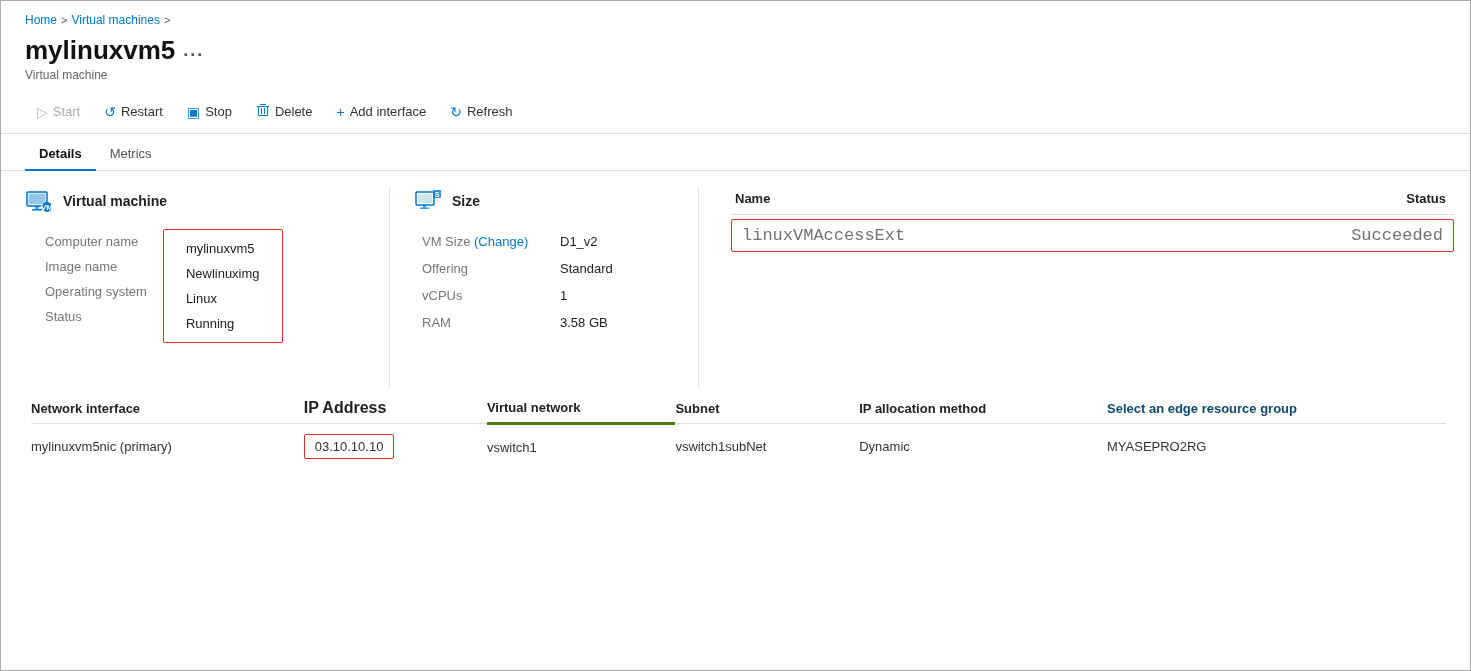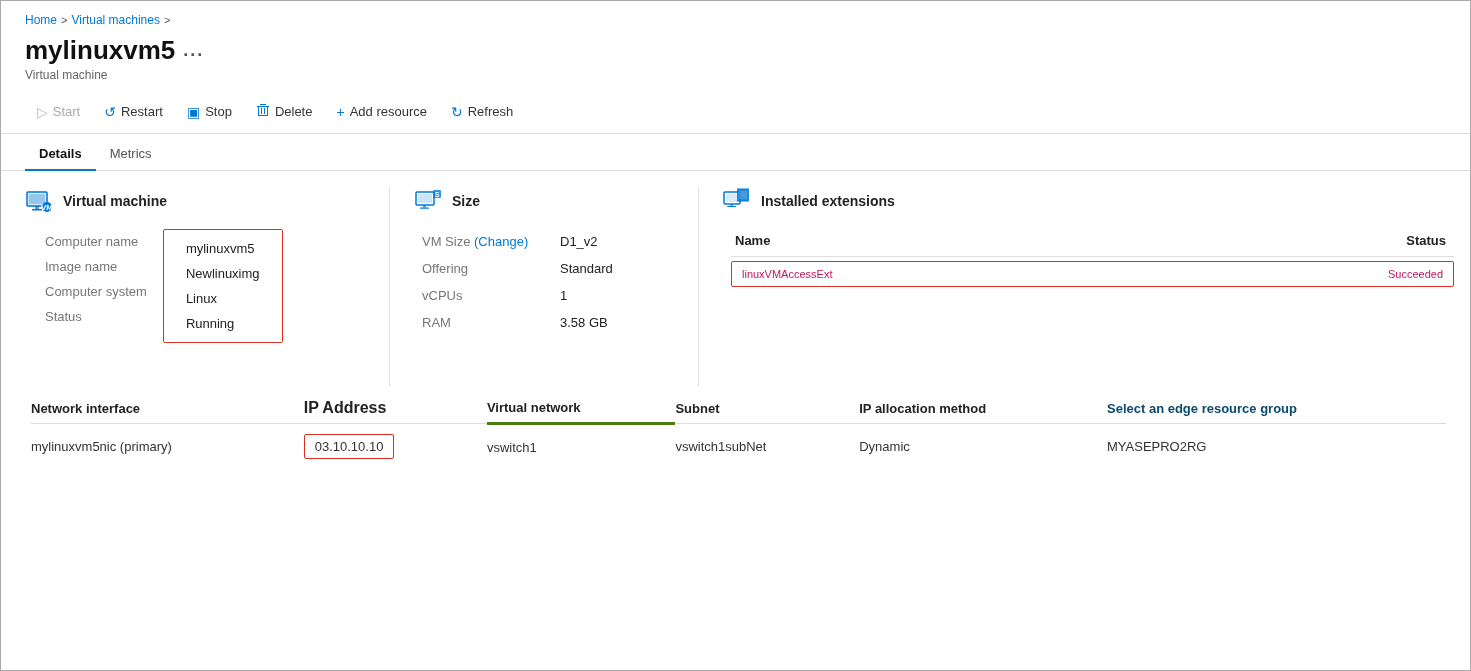--- a/index.html
+++ b/index.html
@@ -187,22 +187,23 @@
       text-align: left;
       font-weight: 600;
       font-size: 13px;
       color: #222;
       padding: 4px 8px 8px 4px;
       border-bottom: 1px solid #ddd;
     }
     .ext-table th:last-child { text-align: right; }
     .ext-table td {
       padding: 8px 8px 4px 4px;
-      font-size: 11px;
-      color: #be185d;
+      font-size: 17px;
+      color: #737373;
+      font-family: Liberation Mono, monospace;
     }
     .ext-table td:last-child { text-align: right; }
     .ext-row-box {
       border: 1.5px solid #d93025;
       border-radius: 2px;
       display: flex;
       justify-content: space-between;
       padding: 6px 10px;
     }
     
@@ -252,21 +253,21 @@
           <rect x="11" y="4" width="1" height="9" fill="#0078d4"></rect>
           <rect x="2" y="12" width="10" height="1" fill="#0078d4"></rect>
           <rect x="5" y="5" width="1" height="6" fill="#0078d4"></rect>
           <rect x="8" y="5" width="1" height="6" fill="#0078d4"></rect>
         </svg>
       </span>
       <span>Delete</span>
     </button>
     <button class="toolbar-btn">
       <span class="toolbar-icon">+</span>
-      <span>Add resource</span>
+      <span>Add interface</span>
     </button>
     <button class="toolbar-btn">
       <span class="toolbar-icon">↻</span>
       <span>Refresh</span>
     </button>
   </div>
 
   <div class="tabs-area">
     <div class="tab active">Details</div>
     <div class="tab">Metrics</div>
@@ -288,21 +289,21 @@
               <text x="22" y="21" text-anchor="middle" font-size="8" fill="white" font-weight="bold">VM</text>
             </svg>
           </div>
           <span class="section-title">Virtual machine</span>
         </div>
 
         <div style="display: flex; gap: 0; margin-left: 20px;">
           <div style="display: flex; flex-direction: column; gap: 0;">
             <div class="detail-label">Computer name</div>
             <div class="detail-label">Image name</div>
-            <div class="detail-label">Computer system</div>
+            <div class="detail-label">Operating system</div>
             <div class="detail-label">Status</div>
           </div>
           <div style="margin-left: 16px;">
             <div class="red-outline">
               <div class="detail-value">mylinuxvm5</div>
               <div class="detail-value">Newlinuximg</div>
               <div class="detail-value">Linux</div>
               <div class="detail-value">Running</div>
             </div>
           </div>
@@ -334,35 +335,20 @@
           <div class="detail-label">vCPUs</div>
           <div class="detail-value">1</div>
           <div class="detail-label">RAM</div>
           <div class="detail-value">3.58 GB</div>
         </div>
       </div>
 
       <div class="section-divider"></div>
 
       <div class="section">
-        <div class="section-header">
-          <div class="section-icon">
-            <svg width="28" height="26" viewBox="0 0 28 26" xmlns="http://www.w3.org/2000/svg">
-              <rect x="1" y="4" width="16" height="12" rx="1" fill="none" stroke="#0078d4" stroke-width="1.5"></rect>
-              <rect x="3" y="6" width="12" height="8" rx="0.5" fill="#0078d4" opacity="0.15"></rect>
-              <rect x="7" y="16" width="3" height="2" fill="#0078d4" opacity="0.6"></rect>
-              <rect x="4" y="18" width="9" height="1" rx="0.5" fill="#0078d4"></rect>
-              <rect x="14" y="1" width="12" height="12" rx="1" fill="#0078d4" opacity="0.85"></rect>
-              <rect x="16" y="3" width="8" height="8" rx="0.5" fill="#5ba4e0" opacity="0.6"></rect>
-              <line x1="14" y1="1" x2="26" y2="1" stroke="#0078d4" stroke-width="1"></line>
-              <line x1="14" y1="13" x2="26" y2="13" stroke="#0078d4" stroke-width="1"></line>
-            </svg>
-          </div>
-          <span class="section-title">Installed extensions</span>
-        </div>
         <table class="ext-table">
           <thead>
             <tr>
               <th>Name</th>
               <th>Status</th>
             </tr>
           </thead>
           <tbody>
             <tr>
               <td colspan="2" style="padding: 4px 0;">

